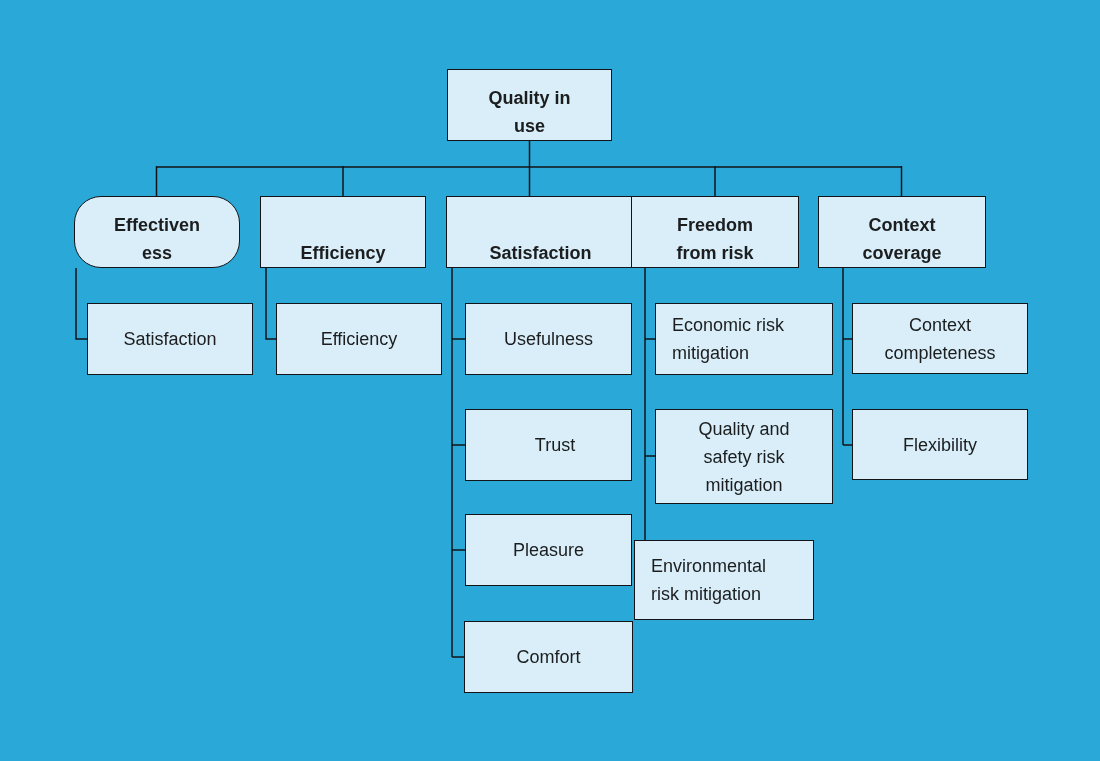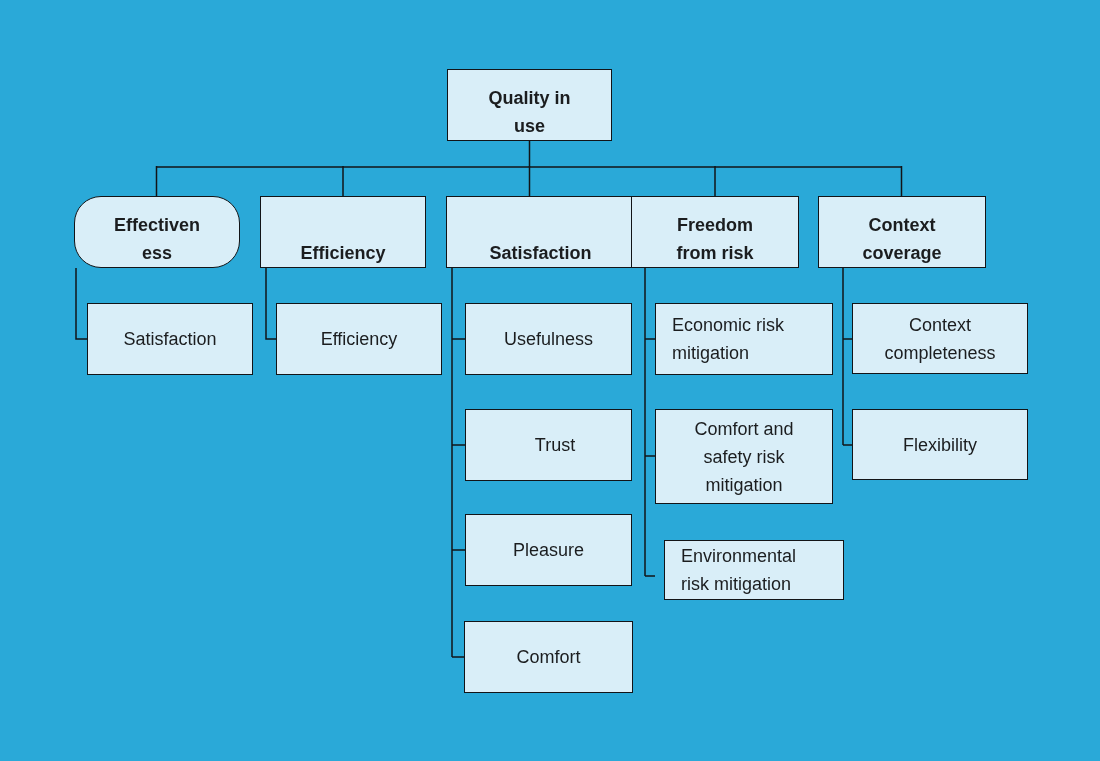--- a/index.html
+++ b/index.html
@@ -117,25 +117,25 @@
   </div>
   <div class="node" style="left:464px; top:621px; width:169px; height:72px;">
     <span class="node-label">Comfort</span>
   </div>
 
   <div class="node align-left" style="left:655px; top:303px; width:178px; height:72px;">
     <span class="node-label">Economic risk
 mitigation</span>
   </div>
   <div class="node" style="left:655px; top:409px; width:178px; height:95px;">
-    <span class="node-label">Comfort and
+    <span class="node-label">Quality and
 safety risk
 mitigation</span>
   </div>
-  <div class="node align-left" style="left:664px; top:540px; width:180px; height:60px;">
+  <div class="node align-left" style="left:634px; top:540px; width:180px; height:80px;">
     <span class="node-label">Environmental
 risk mitigation</span>
   </div>
 
   <div class="node" style="left:852px; top:303px; width:176px; height:71px;">
     <span class="node-label">Context
 completeness</span>
   </div>
   <div class="node" style="left:852px; top:409px; width:176px; height:71px;">
     <span class="node-label">Flexibility</span>

